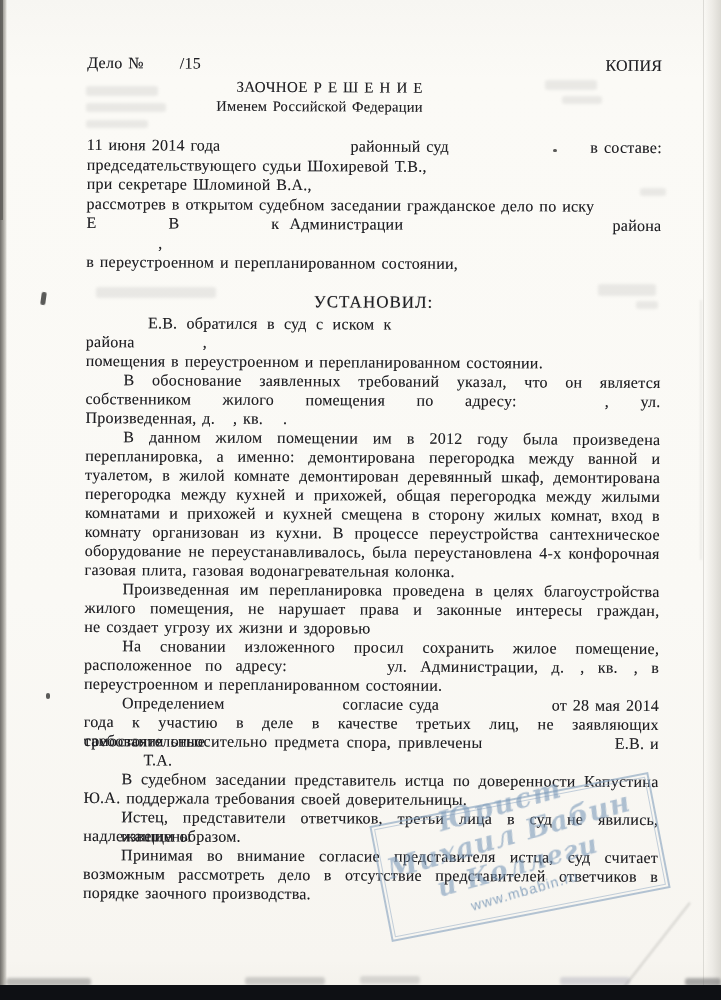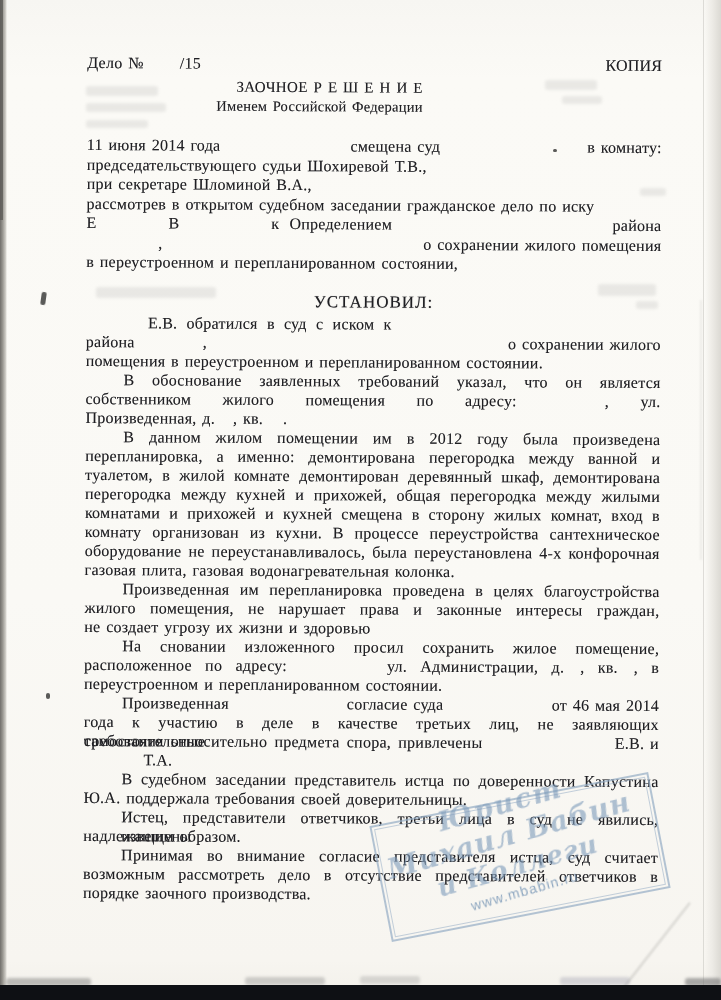--- a/index.html
+++ b/index.html
@@ -108,59 +108,57 @@
       <span>КОПИЯ</span>
     </div>
 
     <div class="title1">ЗАОЧНОЕ Р Е Ш Е Н И Е</div>
     <div class="title2">Именем Российской Федерации</div>
 
     <div class="intro">
       <div class="ln flx">
         <span>11 июня 2014 года</span>
         <span class="sp" style="width:130px;"></span>
-        <span>смещена суд</span>
-        <span class="grow"></span>
-        <span>в комнату:</span>
+        <span>районный суд</span>
+        <span class="grow"></span>
+        <span>в составе:</span>
       </div>
       <div class="ln">председательствующего судьи  Шохиревой Т.В.,</div>
       <div class="ln">при секретаре Шломиной В.А.,</div>
       <div class="ln">рассмотрев в открытом судебном заседании гражданское дело по иску</div>
       <div class="ln flx">
         <span>Е</span>
         <span class="sp" style="width:72px;"></span>
         <span>В</span>
         <span class="sp" style="width:92px;"></span>
         <span>к</span>
         <span class="sp" style="width:10px;"></span>
-        <span>Определением</span>
+        <span>Администрации</span>
         <span class="grow"></span>
         <span>района</span>
       </div>
       <div class="ln flx">
         <span class="sp" style="width:72px;"></span>
         <span>,</span>
         <span class="grow"></span>
-        <span>о сохранении жилого помещения</span>
       </div>
       <div class="ln">в переустроенном и перепланированном состоянии,</div>
     </div>
 
     <div class="bodytxt">
       <div class="heading">УСТАНОВИЛ:</div>
 
       <div class="ln">
         <span class="sp" style="width:62px;"></span><span class="ws5">Е.В. обратился в суд с иском к</span>
       </div>
       <div class="ln flx">
         <span>района</span>
         <span class="sp" style="width:68px;"></span>
         <span>,</span>
         <span class="grow"></span>
-        <span>о сохранении жилого</span>
       </div>
       <div class="ln">помещения в переустроенном и перепланированном состоянии.</div>
 
       <div class="ln jst ind">В обоснование заявленных требований указал, что он является</div>
       <div class="ln jst">
         <span>собственником жилого помещения по адресу:</span><span class="sp" style="width:88px;"></span><span>, ул.</span>
       </div>
       <div class="ln">
         <span>Произведенная, д.</span><span class="sp" style="width:18px;"></span><span>, кв.</span><span class="sp" style="width:20px;"></span><span>.</span>
       </div>
@@ -178,25 +176,25 @@
       <div class="ln jst">жилого помещения, не нарушает права и законные интересы граждан,</div>
       <div class="ln">не создает угрозу их жизни и здоровью</div>
 
       <div class="ln jst ind">На сновании изложенного просил сохранить жилое помещение,</div>
       <div class="ln jst">
         <span>расположенное по адресу:</span><span class="sp" style="width:100px;"></span><span>ул. Администрации, д.</span><span class="sp" style="width:16px;"></span><span>, кв.</span><span class="sp" style="width:16px;"></span><span>, в</span>
       </div>
       <div class="ln">переустроенном и перепланированном состоянии.</div>
 
       <div class="ln flx ind">
-        <span>Произведенная</span>
+        <span>Определением</span>
         <span class="sp" style="width:118px;"></span>
         <span>согласие суда</span>
         <span class="grow"></span>
-        <span>от 46 мая 2014</span>
+        <span>от 28 мая 2014</span>
       </div>
       <div class="ln jst">года к участию в деле в качестве третьих лиц, не заявляющих самостоятельные</div>
       <div class="ln flx">
         <span class="ws3">требования относительно предмета спора, привлечены</span>
         <span class="grow"></span>
         <span>Е.В. и</span>
       </div>
       <div class="ln">
         <span class="sp" style="width:60px;"></span><span>Т.А.</span>
       </div>

